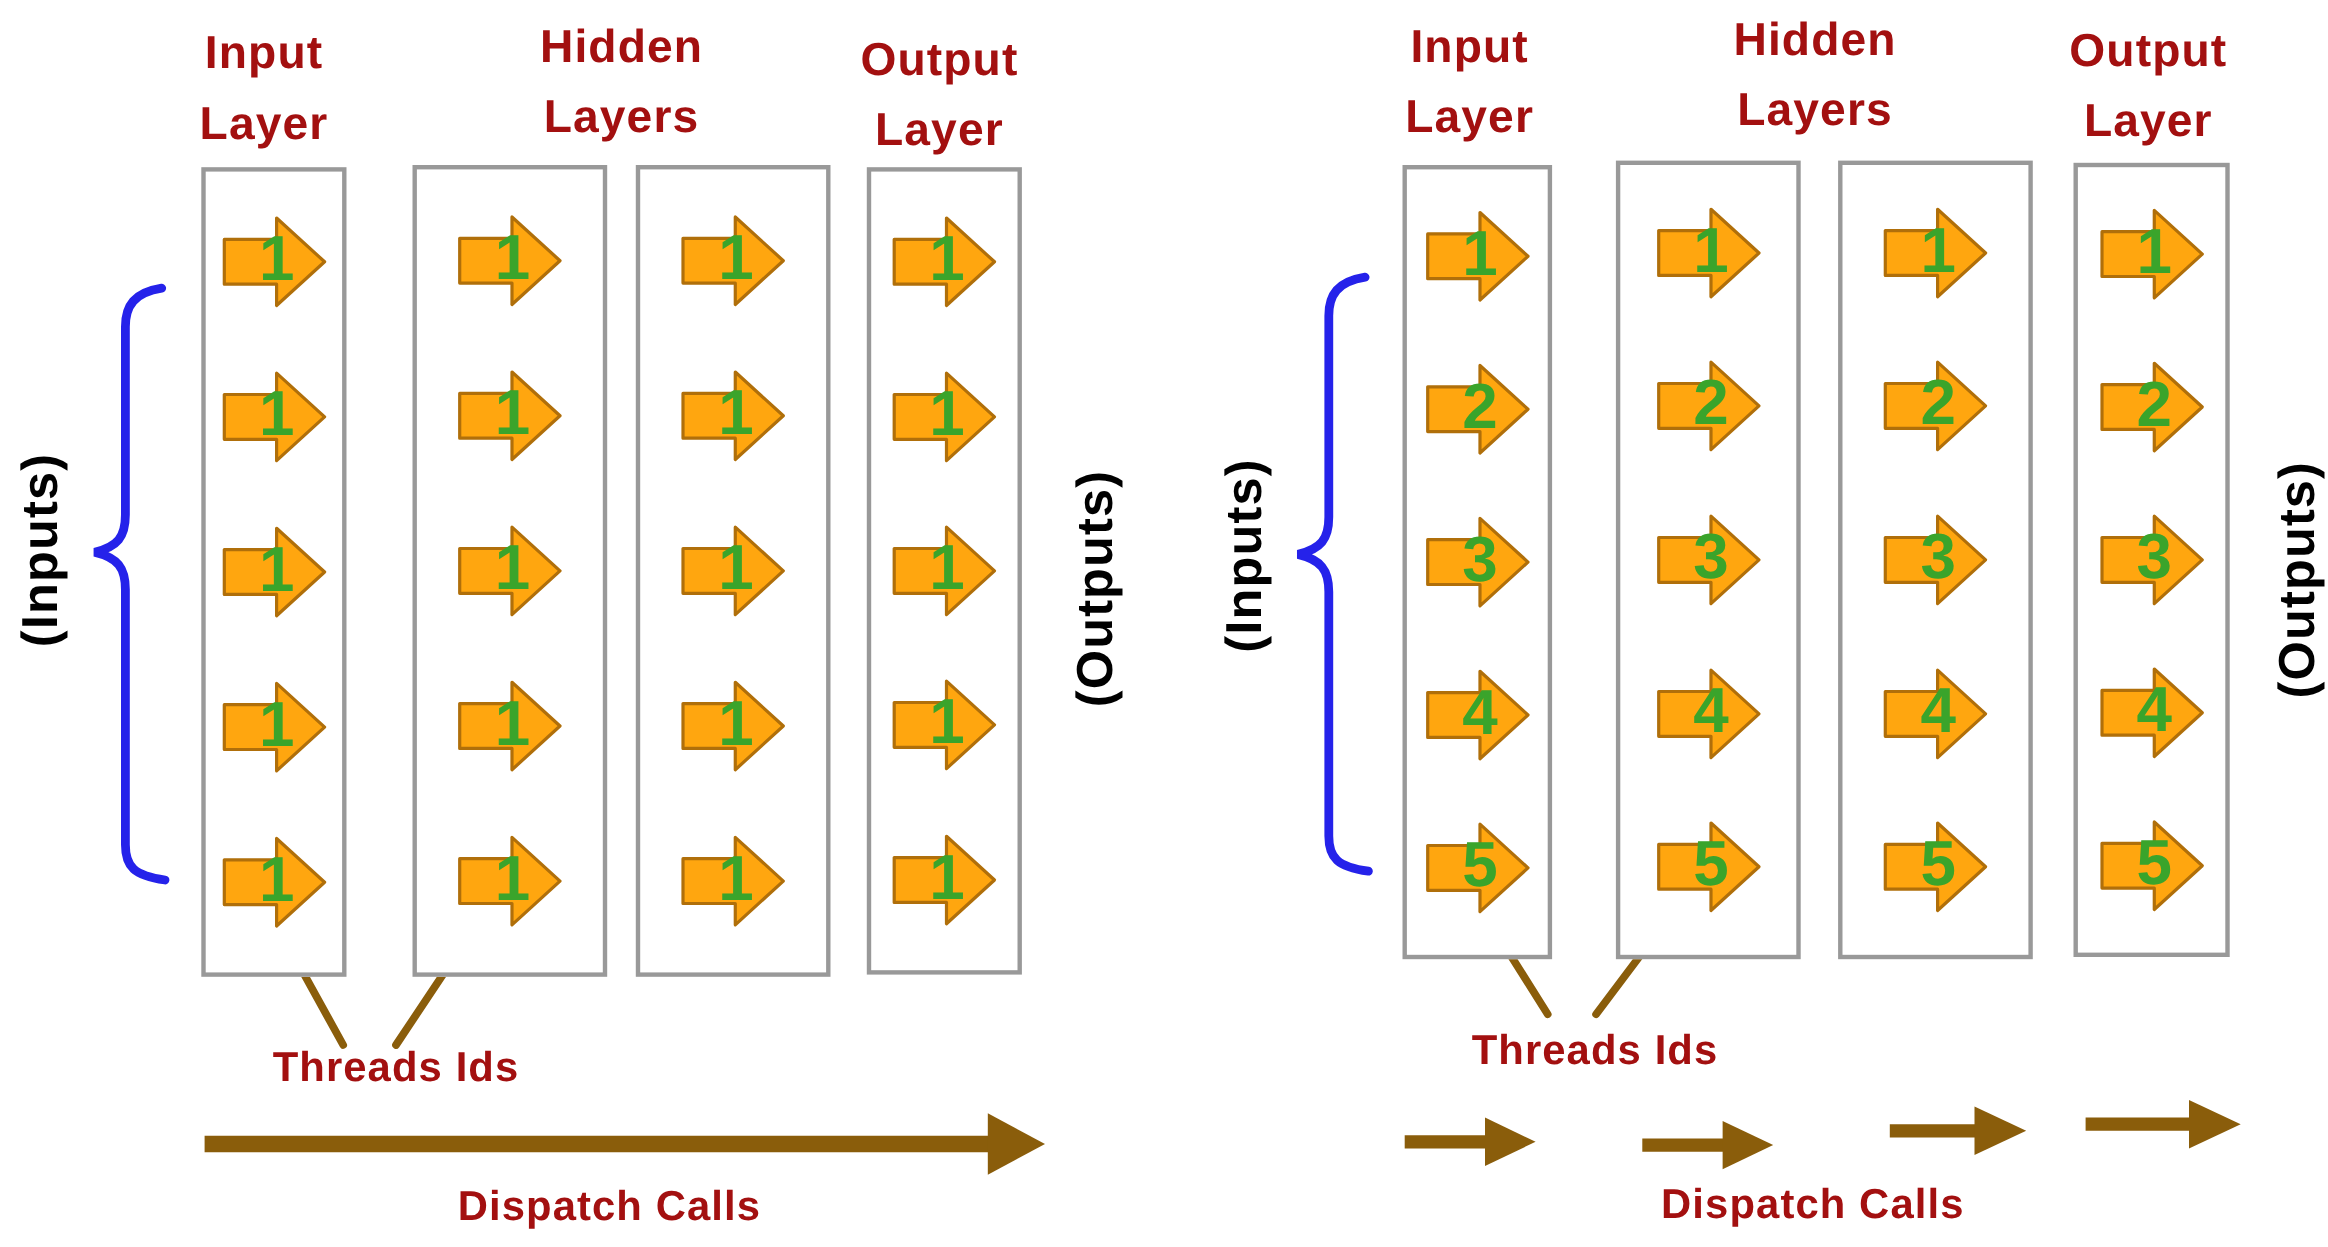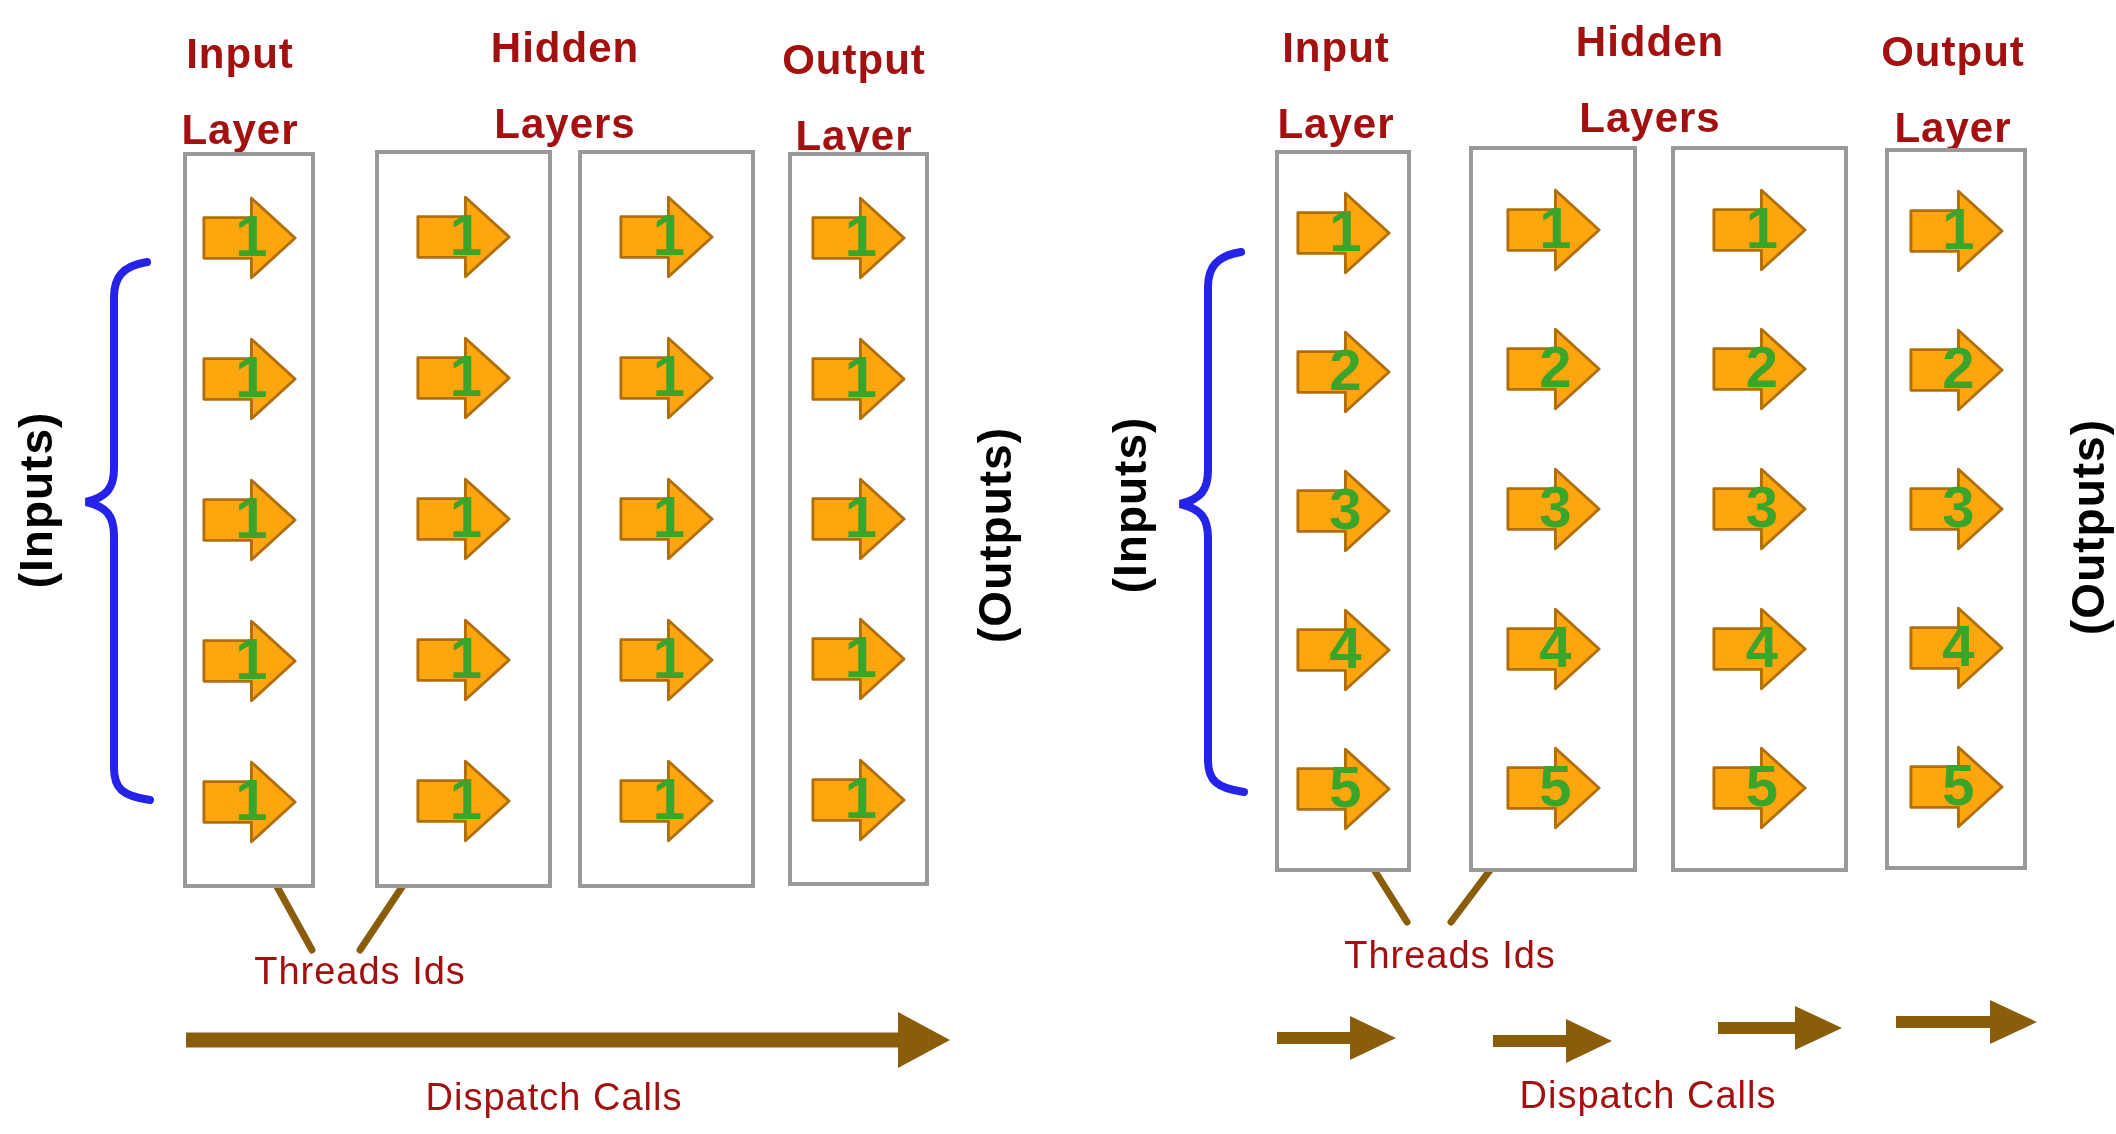--- a/index.html
+++ b/index.html
@@ -3,21 +3,21 @@
 <meta charset="utf-8">
 <style>
   html,body{margin:0;padding:0;background:#ffffff;}
   .canvas{
     position:relative;width:2116px;height:1134px;background:#ffffff;
     font-family:"Liberation Sans",sans-serif;overflow:hidden;
   }
   .overlay{position:absolute;left:0;top:0;z-index:1;}
   .hdr{
     position:absolute;z-index:2;color:var(--header-red);font-weight:bold;
-    font-size:42px;line-height:76px;text-align:center;white-space:pre-line;
+    font-size:42px;line-height:64px;text-align:center;white-space:pre-line;
     letter-spacing:1px;
   }
   .layerbox{
     position:absolute;z-index:2;border:4px solid var(--box-border);
     background:#ffffff;box-sizing:border-box;display:flex;flex-direction:column;
     padding:12px 0 12px 0;
   }
   .arrow-cell{flex:1;display:flex;align-items:center;justify-content:center;}
   .arrow-wrap{position:relative;width:97px;height:92px;}
   .arrow-wrap svg{position:absolute;left:0;top:0;}
@@ -26,21 +26,21 @@
     font-size:58px;font-weight:bold;color:var(--thread-green);z-index:3;
   }
   .vlabel{
     position:absolute;z-index:2;width:300px;height:50px;display:flex;
     align-items:center;justify-content:center;transform:rotate(-90deg);
     font-size:46px;font-weight:bold;color:var(--io-label-black);
     letter-spacing:1px;white-space:nowrap;
   }
   .caption{
     position:absolute;z-index:2;width:300px;text-align:center;
-    font-size:38px;font-weight:normal;color:var(--header-red);letter-spacing:1px;
+    font-size:38px;font-weight:bold;color:var(--header-red);letter-spacing:1px;
     white-space:nowrap;
   }
   .brace{fill:none;stroke:var(--brace-blue);stroke-width:8;stroke-linecap:round;}
   .ptr{stroke:var(--dispatch-brown);stroke-width:7;stroke-linecap:round;}
   .disp-shaft{stroke:var(--dispatch-brown);stroke-linecap:butt;}
   .disp-head{fill:var(--dispatch-brown);stroke:none;}
   .thread-arrow-path{
     fill:var(--arrow-orange);stroke:var(--arrow-border);
     stroke-width:3;stroke-linejoin:round;
   }

